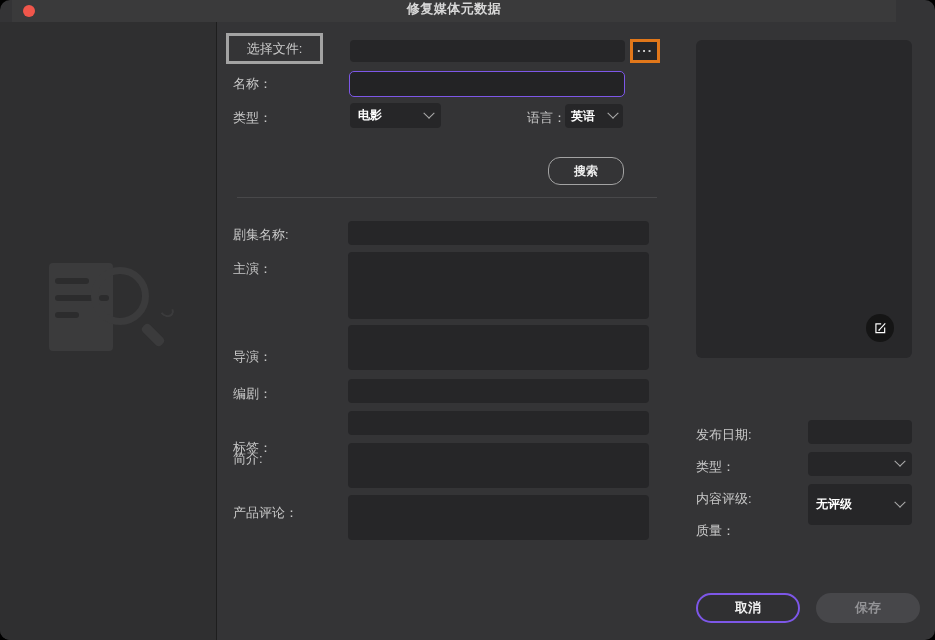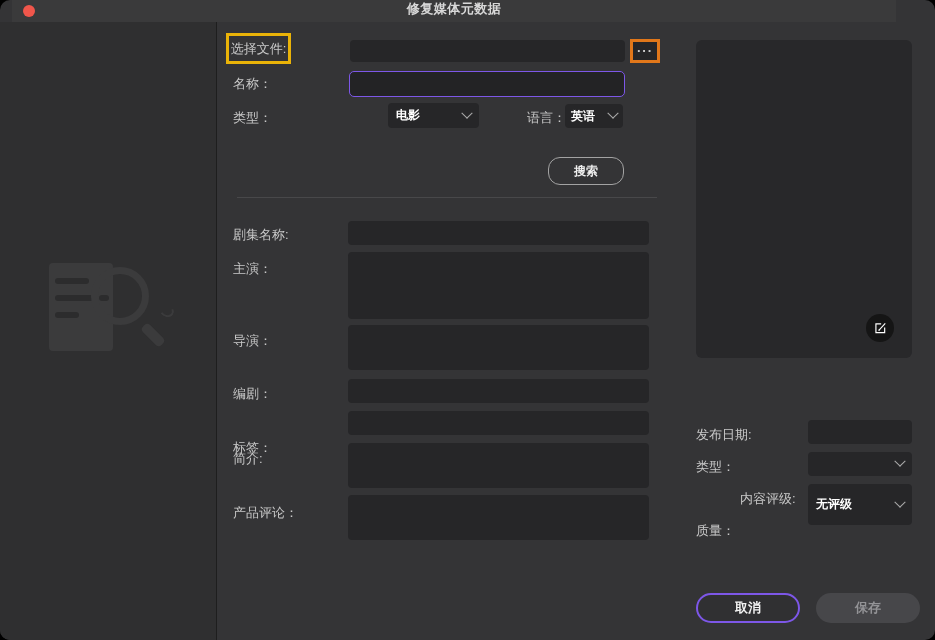--- a/index.html
+++ b/index.html
@@ -21,21 +21,21 @@
   .ph-handle{position:absolute;left:148px;top:300px;width:10px;height:26px;background:#3b3b3c;border-radius:4px;transform:rotate(-45deg);}
   .ph-curl{position:absolute;left:160px;top:283px;width:14px;height:12px;border:2px solid #3b3b3c;border-radius:50%;border-top-color:transparent;border-left-color:transparent;transform:rotate(20deg);}
   
   .lbl{position:absolute;font-size:13px;color:#c9c9c9;white-space:nowrap;}
   .field{position:absolute;background:#262628;border:none;border-radius:4px;color:#e0e0e0;font-size:12px;padding:0 8px;outline:none;}
   textarea.field{resize:none;padding:6px 8px;}
   .select{position:absolute;background:#262628;border-radius:4px;display:flex;align-items:center;padding:0 8px;color:#fff;font-size:12px;font-weight:700;cursor:default;}
   .select .val{flex:1;}
   .chev{width:8px;height:8px;border-right:1.6px solid #ababab;border-bottom:1.6px solid #ababab;transform:rotate(45deg) translate(-2px,-2px);margin-left:6px;flex:none;}
   
-  .hl-label-box{position:absolute;left:226px;top:33px;width:65px;height:31px;border:3px solid #eab308;display:flex;align-items:center;justify-content:center;}
+  .hl-label-box{position:absolute;left:226px;top:33px;width:97px;height:31px;border:3px solid #a3a3a3;display:flex;align-items:center;justify-content:center;}
   .hl-label-box span{font-size:13px;color:#c9c9c9;}
   .browse-btn{position:absolute;left:630px;top:39px;width:30px;height:24px;border:3px solid #e1771a;background:#262628;color:#cfcfcf;font-size:13px;font-weight:700;display:flex;align-items:center;justify-content:center;line-height:0;letter-spacing:1px;}
   .name-input{border:1.5px solid #7d57e8;background:#232325;border-radius:5px;}
   .search-btn{position:absolute;left:548px;top:157px;width:76px;height:28px;border:1.5px solid #a3a3a3;border-radius:12px;background:transparent;color:#f0f0f0;font-size:12px;font-weight:600;display:flex;align-items:center;justify-content:center;cursor:default;}
   .hdivider{position:absolute;left:237px;top:197px;width:420px;height:1px;background:#48484a;}
   
   .poster{position:absolute;left:696px;top:40px;width:216px;height:318px;background:#28282a;border-radius:6px;}
   .edit-btn{position:absolute;left:866px;top:314px;width:28px;height:28px;border-radius:50%;background:#151515;display:flex;align-items:center;justify-content:center;cursor:default;}
   .pill{position:absolute;top:593px;width:104px;height:30px;border-radius:15px;font-size:13px;font-weight:700;display:flex;align-items:center;justify-content:center;cursor:default;}
   .cancel-btn{left:696px;background:#303032;border:2px solid #7d57e8;color:#f2f2f2;}
@@ -67,41 +67,41 @@
   </div>
   <input class="field" style="left: 350px; top: 40px; width: 275px; height: 22px;" value="">
   <div class="browse-btn">
     <span>···</span>
   </div>
 
   <div class="lbl" style="left:233px;top:75px;">名称：</div>
   <input class="field name-input" style="left: 349px; top: 71px; width: 276px; height: 26px;" value="">
 
   <div class="lbl" style="left:233px;top:109px;">类型：</div>
-  <div class="select" style="left:350px;top:103px;width:91px;height:25px;margin-left:38px;">
+  <div class="select" style="left:350px;top:103px;width:91px;height:25px;">
     <span class="val">电影</span>
     <span class="chev"></span>
   </div>
   <div class="lbl" style="left:527px;top:109px;text-align:center;">语言：</div>
   <div class="select" style="left:565px;top:104px;width:58px;height:24px;padding:0 6px;">
     <span class="val">英语</span>
     <span class="chev"></span>
   </div>
 
   <div class="search-btn">搜索</div>
 
   <div class="hdivider"></div>
 
   <div class="lbl" style="left:233px;top:226px;">剧集名称:</div>
   <input class="field" style="left: 348px; top: 221px; width: 301px; height: 24px;" value="">
 
   <div class="lbl" style="left:233px;top:260px;">主演：</div>
   <textarea class="field" style="left: 348px; top: 252px; width: 301px; height: 67px;"></textarea>
 
-  <div class="lbl" style="left:233px;top:332px;">导演：</div>
+  <div class="lbl" style="left:233px;top:348px;">导演：</div>
   <textarea class="field" style="left: 348px; top: 325px; width: 301px; height: 45px;"></textarea>
 
   <div class="lbl" style="left:233px;top:385px;">编剧：</div>
   <input class="field" style="left: 348px; top: 379px; width: 301px; height: 24px;" value="">
 
   <div class="lbl" style="left:233px;top:417px;margin-top:22px;">标签：</div>
   <input class="field" style="left: 348px; top: 411px; width: 301px; height: 24px;" value="">
 
   <div class="lbl" style="left:233px;top:450px;">简介:</div>
   <textarea class="field" style="left: 348px; top: 443px; width: 301px; height: 45px;"></textarea>
@@ -120,21 +120,21 @@
 
   <div class="lbl" style="left:696px;top:426px;">发布日期:</div>
   <input class="field" style="left: 808px; top: 420px; width: 104px; height: 24px;" value="">
 
   <div class="lbl" style="left:696px;top:458px;">类型：</div>
   <div class="select" style="left:808px;top:452px;width:104px;height:24px;">
     <span class="val"></span>
     <span class="chev"></span>
   </div>
 
-  <div class="lbl" style="left:696px;top:490px;margin-left:44px;">内容评级:</div>
+  <div class="lbl" style="left:696px;top:490px;">内容评级:</div>
   <div class="select" style="left:808px;top:484px;width:104px;height:41px;">
     <span class="val">无评级</span>
     <span class="chev"></span>
   </div>
 
   <div class="lbl" style="left:696px;top:522px;">质量：</div>
 
   <div class="pill cancel-btn">取消</div>
   <div class="pill save-btn">保存</div>
 

